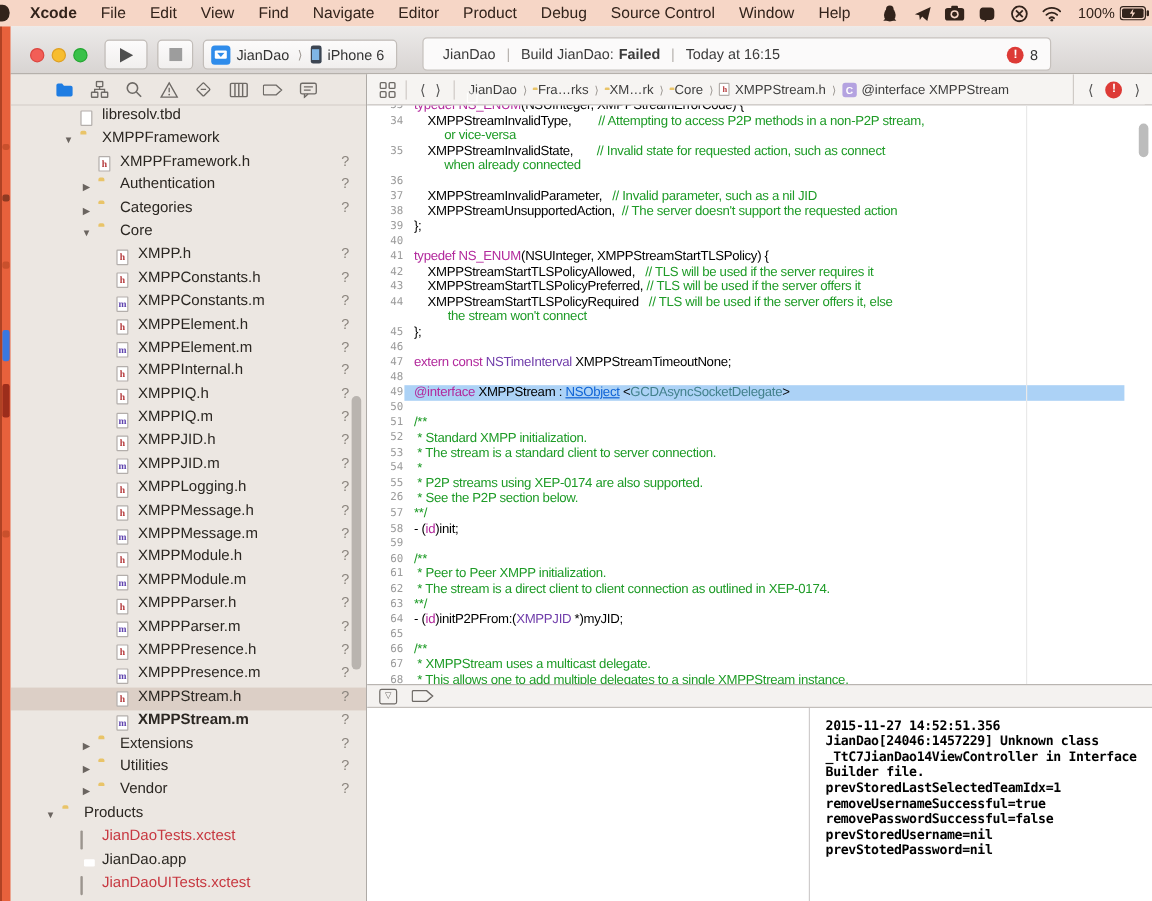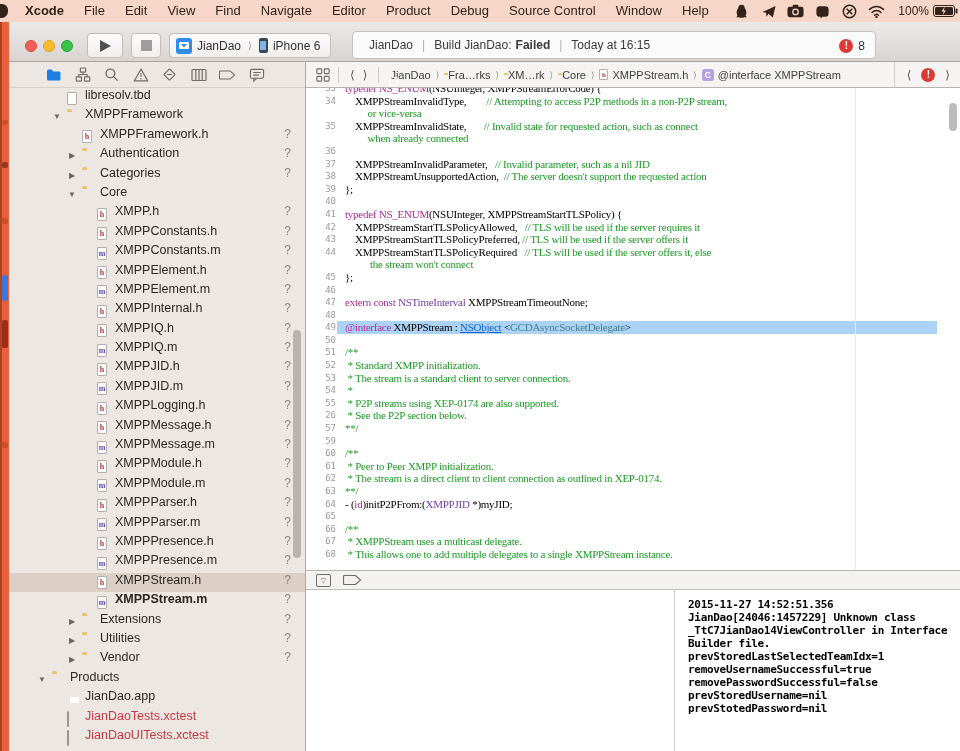--- a/index.html
+++ b/index.html
@@ -98,21 +98,21 @@
   .mini-doc{width:9px;height:11px;background:#fff;border:1px solid #b3aeab;border-radius:1px;
     display:flex;align-items:center;justify-content:center;font-size:7px;font-weight:bold;color:#b5393b;font-family:"Liberation Serif",serif;}
   .mini-class{width:12px;height:12px;border-radius:2.5px;background:#b4a2e0;color:#fff;font-size:8.5px;font-weight:bold;
     display:flex;align-items:center;justify-content:center;}
 
   .code-scroll{position:absolute;left:0;top:26px;width:100%;height:482px;overflow:hidden;background:#fff;}
   .code-inner{position:absolute;left:0;top:-6px;width:100%;}
   .crow{position:relative;height:12.6px;}
   .crow .ln{position:absolute;left:0;top:0;width:30px;text-align:right;color:#9b9b9b;
     font-family:"DejaVu Sans Mono",monospace;font-size:9px;line-height:12.6px;}
-  .crow .ct{position:absolute;left:39px;top:0;white-space:pre;font-family:Liberation Serif, serif;
+  .crow .ct{position:absolute;left:39px;top:0;white-space:pre;font-family:Liberation Sans, sans-serif;
     font-size:11px;line-height:12.6px;letter-spacing:-0.25px;z-index:2;}
   .crow.hl::before{content:"";position:absolute;left:31px;top:0;width:600px;height:12.6px;background:#acd2f6;z-index:1;}
   .p{color:#000;}.c{color:#1e9b27;}.k{color:#b2299c;}.t{color:#703daa;}
   .u{color:#0e63d6;text-decoration:underline;}.g{color:#43818c;}
   .page-guide{position:absolute;left:549px;top:0;width:1px;height:482px;background:#e9e9e9;z-index:3;}
   .ed-scroll{position:absolute;right:3px;top:15px;width:8px;height:28px;border-radius:4px;background:#bcbcbc;z-index:4;}
 
   .debugbar{position:absolute;left:0;top:508px;width:100%;height:20px;background:#f4f2f0;
     border-top:1px solid #b9b5b1;border-bottom:1px solid #c3bfbb;display:flex;align-items:center;gap:12px;padding-left:10px;}
   .dbg-toggle{width:15px;height:13px;border:1px solid #6e6a66;border-radius:2px;display:flex;align-items:center;justify-content:center;}
@@ -514,27 +514,27 @@
             <span class="disc" style="left: 58px;">▶</span>
             <span class="ticon" style="left: 73px;"><span class="folder-ic"></span></span>
             <span class="lbl" style="margin-left: 91px;">Vendor</span>
             <span class="status">?</span>
           </div>
           <div class="trow">
             <span class="disc" style="left: 28px;">▼</span>
             <span class="ticon" style="left: 43px;"><span class="folder-ic"></span></span>
             <span class="lbl" style="margin-left: 61px;">Products</span>
           </div>
-          <div class="trow">
-            <span class="ticon" style="left: 58px;"><span class="app-ic"></span></span>
-            <span class="lbl" style="margin-left: 76px;">JianDao.app</span>
-          </div>
           <div class="trow red">
             <span class="ticon" style="left: 58px;"><span class="xct-ic"></span></span>
             <span class="lbl" style="margin-left: 76px;">JianDaoTests.xctest</span>
+          </div>
+          <div class="trow">
+            <span class="ticon" style="left: 58px;"><span class="app-ic"></span></span>
+            <span class="lbl" style="margin-left: 76px;">JianDao.app</span>
           </div>
           <div class="trow red">
             <span class="ticon" style="left: 58px;"><span class="xct-ic"></span></span>
             <span class="lbl" style="margin-left: 76px;">JianDaoUITests.xctest</span>
           </div>
         </div>
       <div class="nav-scroll"></div>
     </div>
 
     <div class="vdiv"></div>
@@ -702,20 +702,24 @@
               <span class="ln">55</span>
               <span class="ct"><span class="c"> * P2P streams using XEP-0174 are also supported.</span></span>
             </div>
             <div class="crow">
               <span class="ln">26</span>
               <span class="ct"><span class="c"> * See the P2P section below.</span></span>
             </div>
             <div class="crow">
               <span class="ln">57</span>
               <span class="ct"><span class="c">**/</span></span>
+            </div>
+            <div class="crow">
+              <span class="ln">58</span>
+              <span class="ct"><span class="p">- (</span><span class="k">id</span><span class="p">)init;</span></span>
             </div>
             <div class="crow">
               <span class="ln">59</span>
               <span class="ct"></span>
             </div>
             <div class="crow">
               <span class="ln">60</span>
               <span class="ct"><span class="c">/**</span></span>
             </div>
             <div class="crow">

